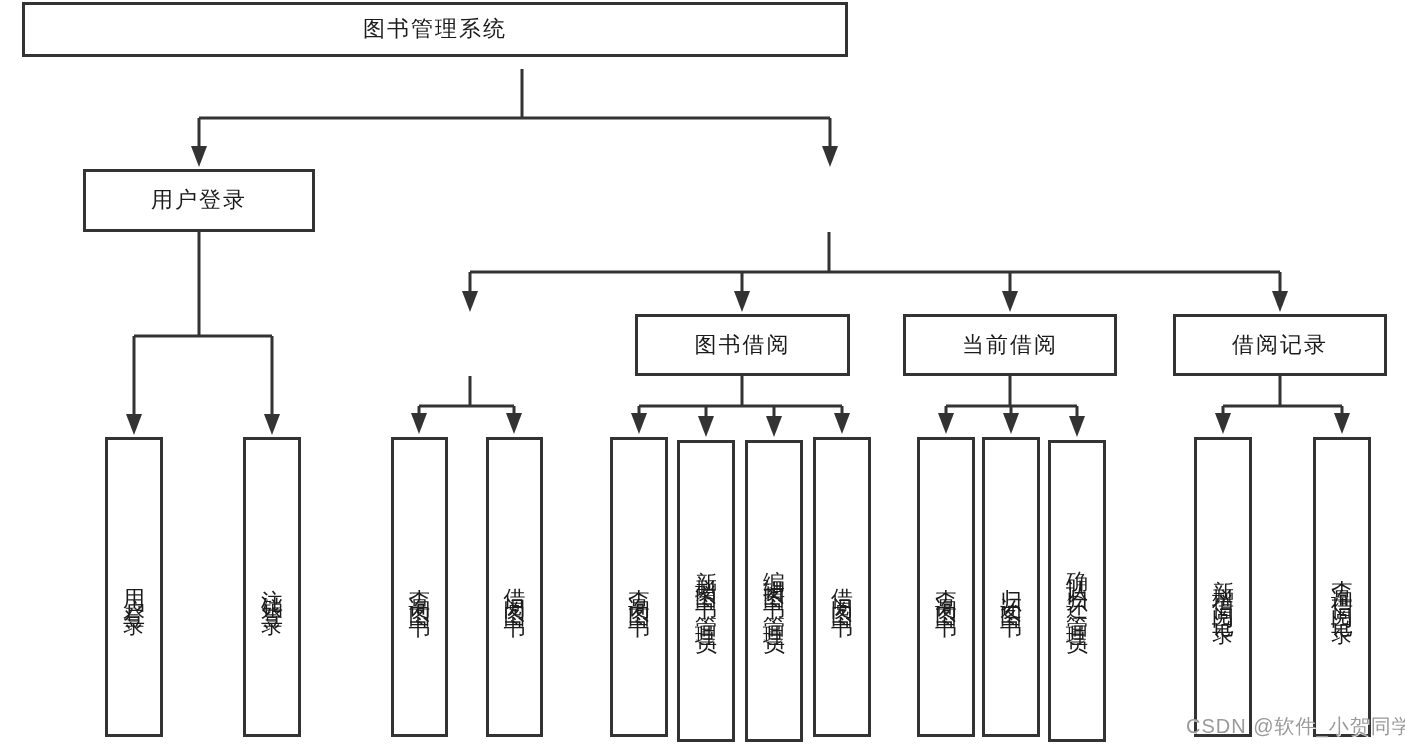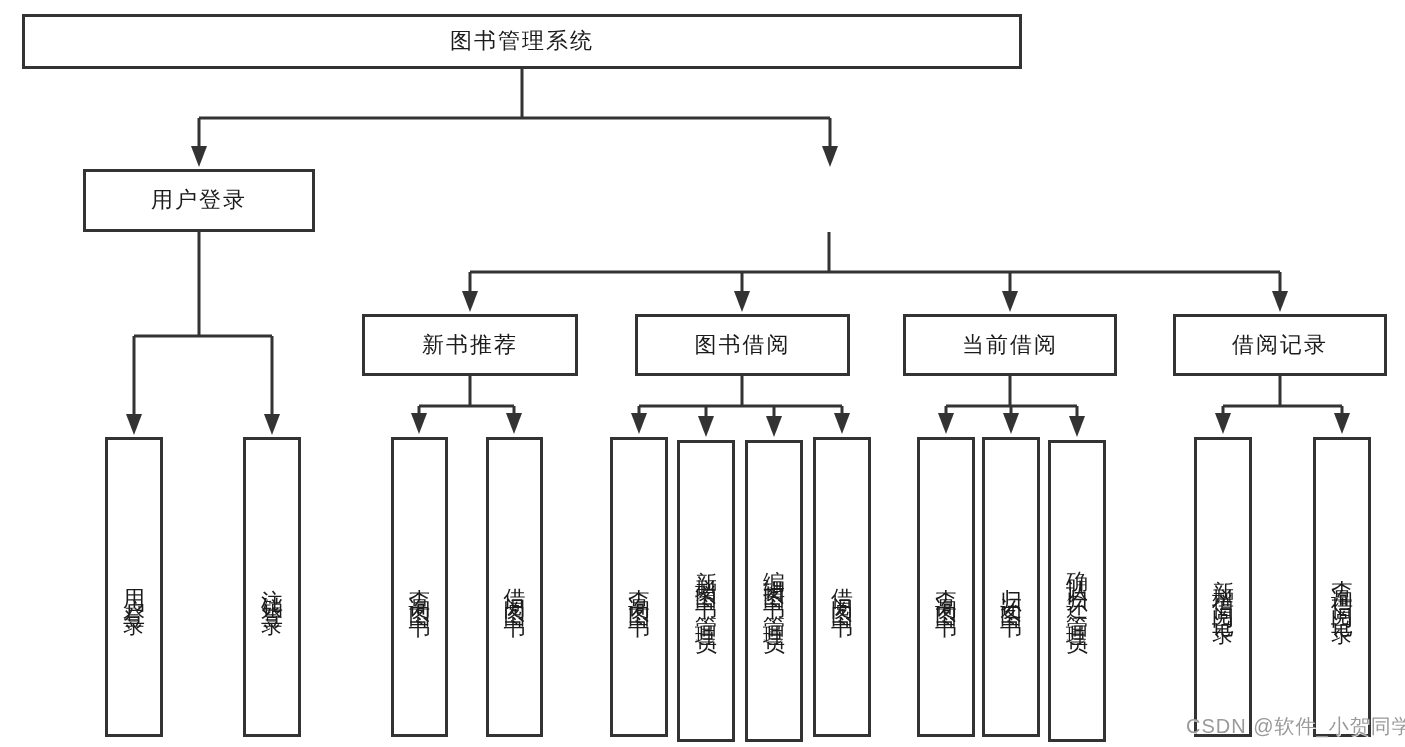--- a/index.html
+++ b/index.html
@@ -97,25 +97,24 @@
 
       <polygon points="938,413 954,413 946,434"></polygon>
       <polygon points="1003,413 1019,413 1011,434"></polygon>
       <polygon points="1069,416 1085,416 1077,437"></polygon>
 
       <polygon points="1215,413 1231,413 1223,434"></polygon>
       <polygon points="1334,413 1350,413 1342,434"></polygon>
     </g>
   </svg>
 
-  <div class="node" style="left:22px; top:14px; width:1000px; height:55px;">图书管理系统</div>
+  <div class="node" style="left:22px; top:2px; width:826px; height:55px;">图书管理系统</div>
 
   <div class="node" style="left:83px; top:169px; width:232px; height:63px;">用户登录</div>
 
-  <div class="node" style="left:362px; top:314px; width:216px; height:62px;">新书推荐</div>
   <div class="node" style="left:635px; top:314px; width:215px; height:62px;">图书借阅</div>
   <div class="node" style="left:903px; top:314px; width:214px; height:62px;">当前借阅</div>
   <div class="node" style="left:1173px; top:314px; width:214px; height:62px;">借阅记录</div>
 
   <div class="node vnode" style="left:105px; top:437px; width:58px; height:300px;">用户登录</div>
   <div class="node vnode" style="left:243px; top:437px; width:58px; height:300px;">注销登录</div>
 
   <div class="node vnode" style="left:391px; top:437px; width:57px; height:300px;">查询图书</div>
   <div class="node vnode" style="left:486px; top:437px; width:57px; height:300px;">借阅图书</div>
 

